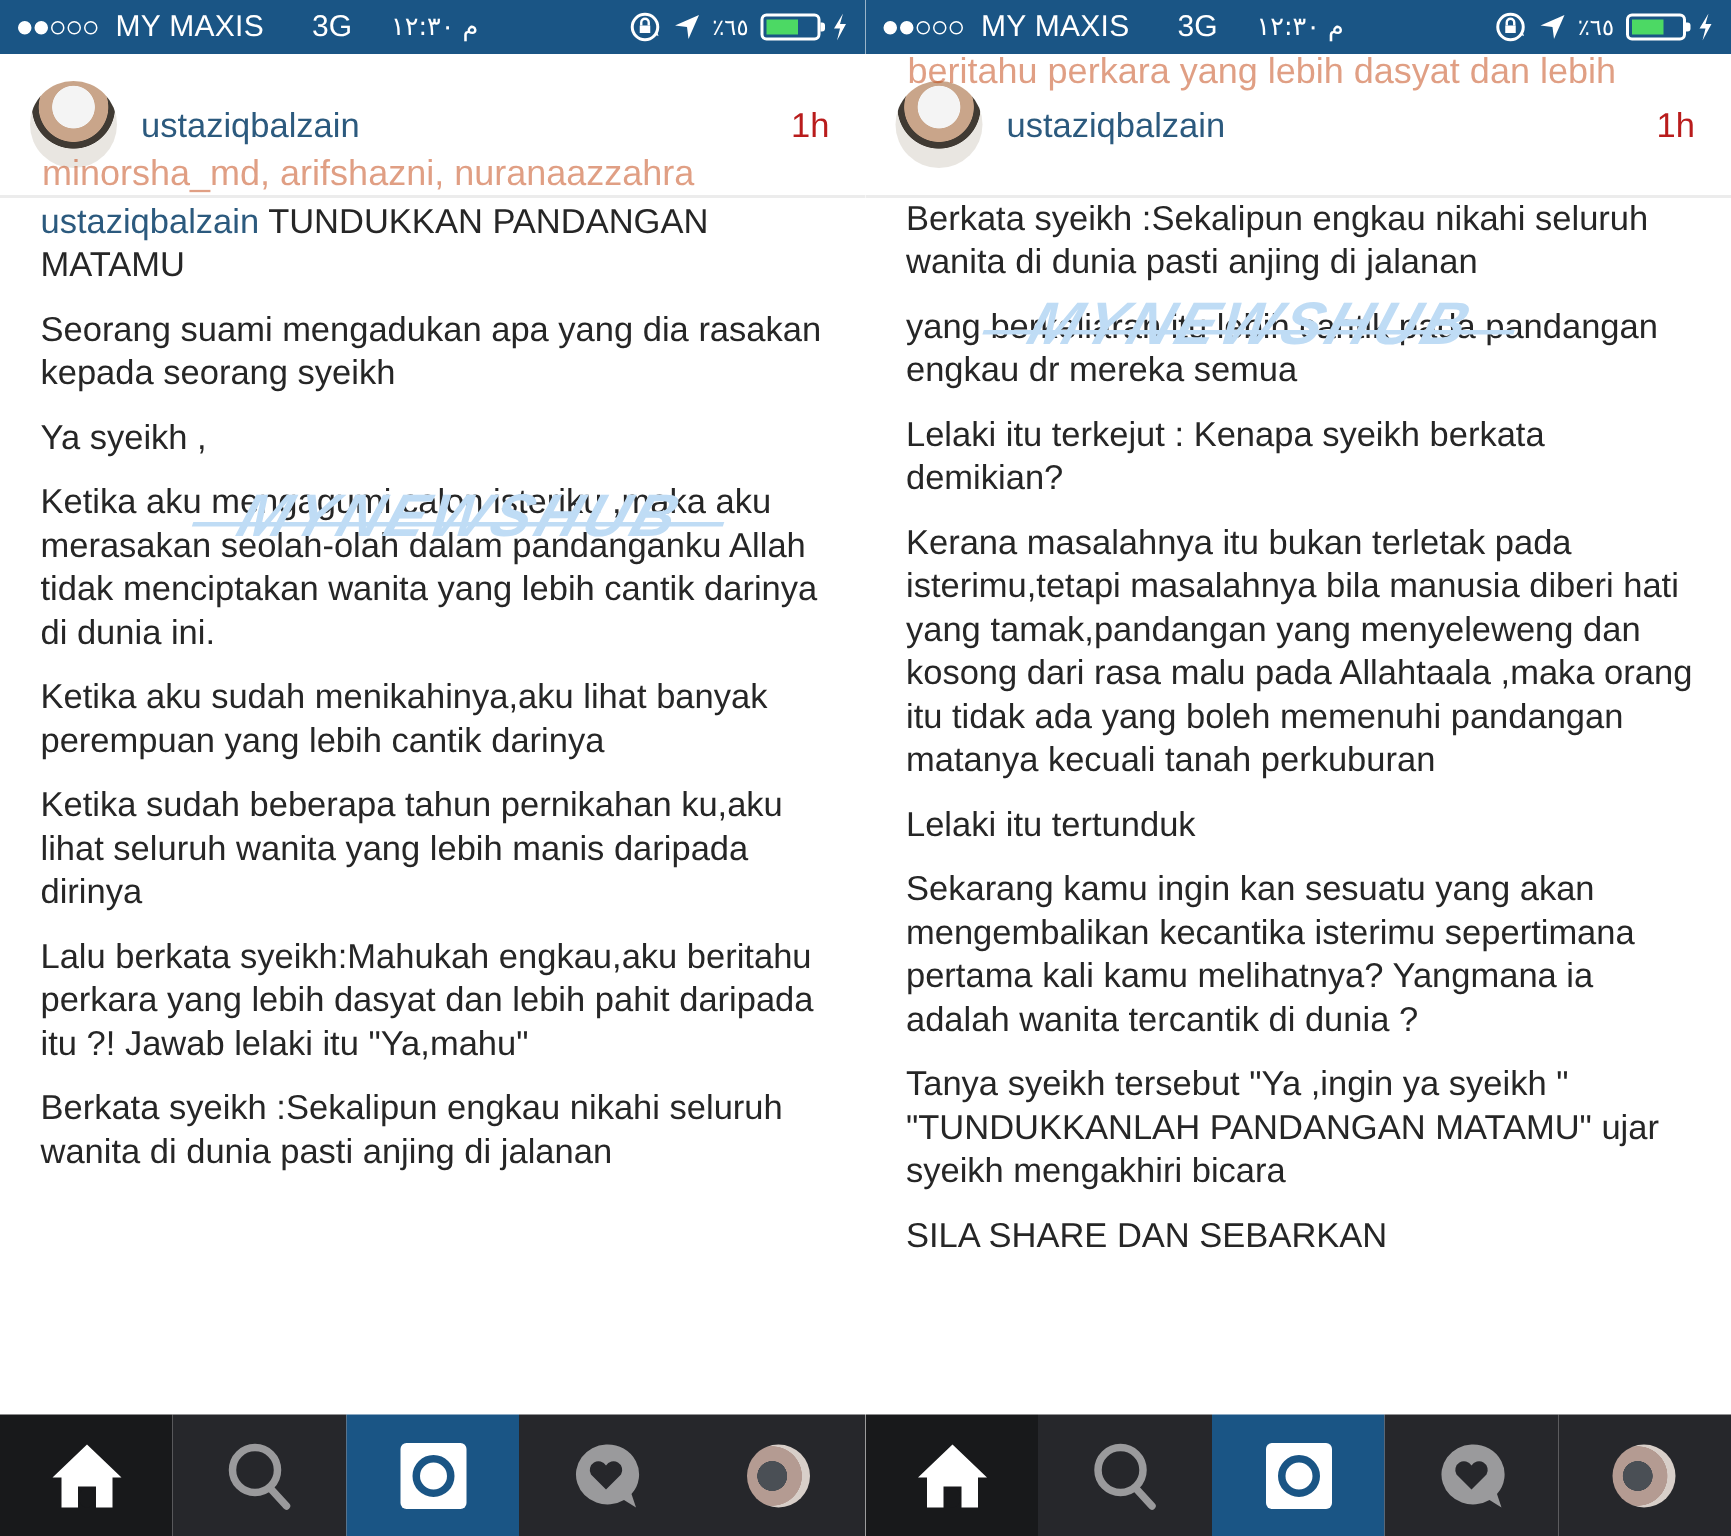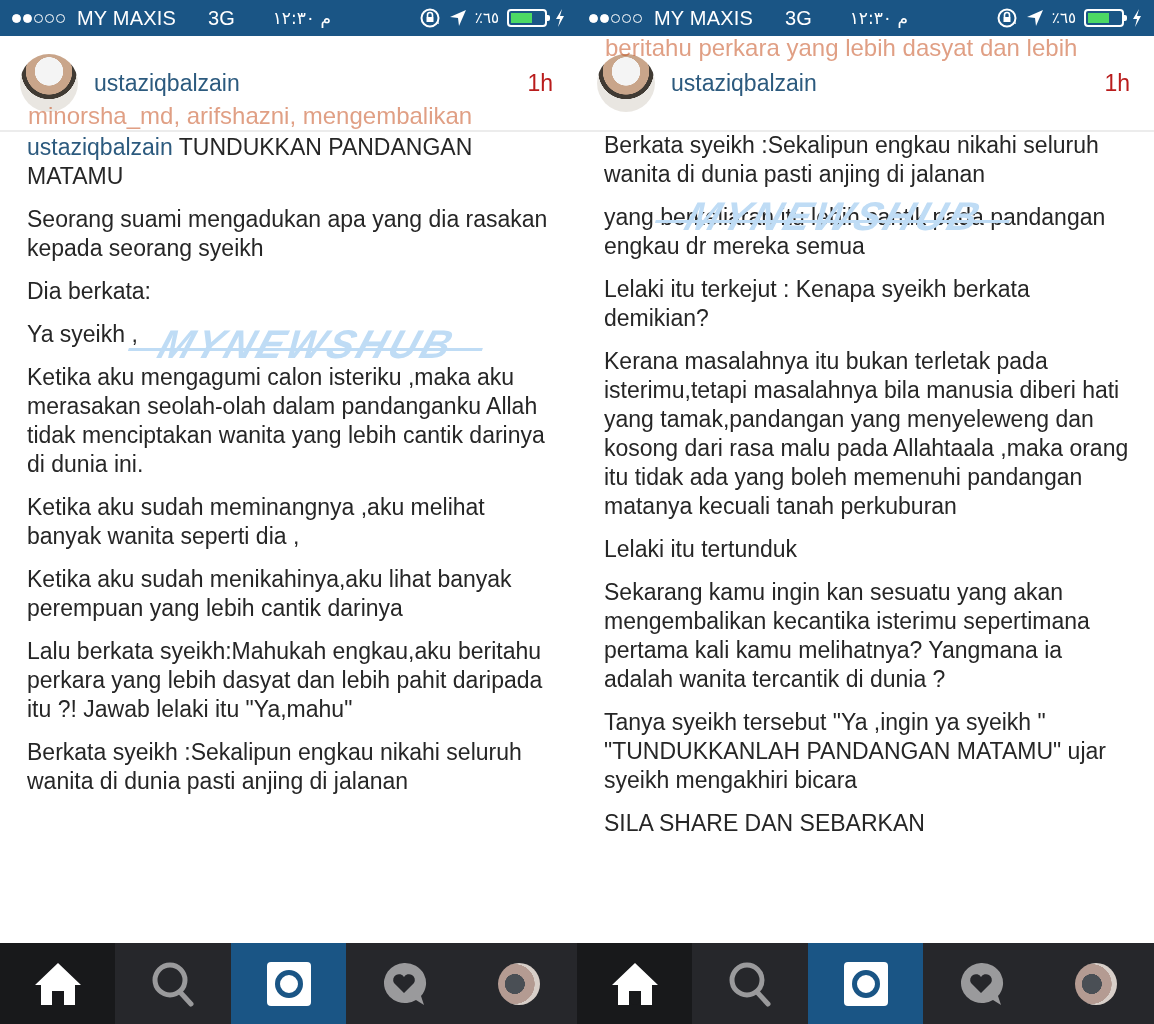--- a/index.html
+++ b/index.html
@@ -12,21 +12,21 @@
 
   
   .statusbar { position: absolute; top: 0; left: 0; right: 0; height: 36px; background: #1a5585; color: #fff;
     display: flex; align-items: center; padding: 16px 12px; font-size: 20px; z-index: 5; }
   .sb-left { display: flex; align-items: center; gap: 8px; }
   .signal { display: flex; gap: 2px; align-items: center; }
   .signal span { width: 9px; height: 9px; border-radius: 50%; border: 1px solid #fff; display: inline-block; }
   .signal span.on { background: #fff; }
   .carrier { margin-left: 4px; letter-spacing: 0.2px; }
   .net { margin-left: 24px; }
-  .clock { margin-left: 30px; font-family: "DejaVu Sans", sans-serif; font-size: 17px; }
+  .clock { margin-left: 18px; font-family: "DejaVu Sans", sans-serif; font-size: 17px; }
   .sb-right { margin-left: auto; display: flex; align-items: center; gap: 8px; }
   .pct { font-family: "DejaVu Sans", sans-serif; font-size: 15px; }
   .battery { width: 40px; height: 18px; border: 2px solid #fff; border-radius: 4px; padding: 2px; position: relative; }
   .battery .fill { width: 65%; height: 100%; background: #4cd964; }
   .battery:after { content: ""; position: absolute; right: -5px; top: 4px; width: 3px; height: 6px; background: #fff; border-radius: 0 2px 2px 0; }
 
   
   .post-header { position: absolute; top: 36px; left: 0; right: 0; height: 96px; background: rgba(255,255,255,0.92);
     border-bottom: 2px solid #ececec; z-index: 4; display: flex; align-items: center; padding-left: 20px; }
   .avatar { width: 58px; height: 58px; border-radius: 50%; overflow: hidden; flex: none;
@@ -85,34 +85,33 @@
       <div class="battery">
           <div class="fill"></div>
         </div>
       <svg width="10" height="18" viewBox="0 0 10 18">
           <path d="M7 0 L1 10 H5 L3 18 L9 7 H5 Z" fill="#fff"></path>
         </svg>
     </div>
   </div>
 
   <div class="post-header">
-    <span class="ghost" style="top:66px;">minorsha_md, arifshazni, mengembalikan</span>
+    <span class="ghost" style="top:66px;">minorsha_md, arifshazni, nuranaazzahra</span>
     <div class="avatar"></div>
     <span class="username">ustaziqbalzain</span>
     <span class="time">1h</span>
   </div>
 
   <div class="content" style="top:133px;">
     <p><span class="uname-inline">ustaziqbalzain</span> <span>TUNDUKKAN PANDANGAN MATAMU</span></p>
     <p>Seorang suami mengadukan apa yang dia rasakan kepada seorang syeikh</p>
-    <p>Dia berkata:</p>
     <p>Ya syeikh ,</p>
     <p>Ketika aku mengagumi calon isteriku ,maka aku merasakan seolah-olah dalam pandanganku Allah tidak menciptakan wanita yang lebih cantik darinya di dunia ini.</p>
-    <p>Ketika aku sudah meminangnya ,aku melihat banyak wanita seperti dia ,</p>
     <p>Ketika aku sudah menikahinya,aku lihat banyak perempuan yang lebih cantik darinya</p>
+    <p>Ketika sudah beberapa tahun pernikahan ku,aku lihat seluruh wanita yang lebih manis daripada dirinya</p>
     <p>Lalu berkata syeikh:Mahukah engkau,aku beritahu perkara yang lebih dasyat dan lebih pahit daripada itu ?! Jawab lelaki itu "Ya,mahu"</p>
     <p>Berkata syeikh :Sekalipun engkau nikahi seluruh wanita di dunia pasti anjing di jalanan</p>
   </div>
 
   <div class="watermark" style="left:160px; top:322px;">MYNEWSHUB</div>
 
   <div class="tabbar">
     <div class="tab home">
       <svg width="50" height="46" viewBox="0 0 50 46">
           <path d="M25 2 L48 24 L42 24 L42 44 L31 44 L31 30 L19 30 L19 44 L8 44 L8 24 L2 24 Z" fill="#fff"></path>

